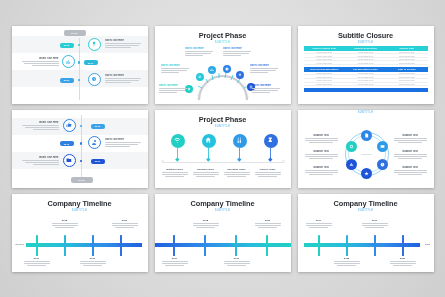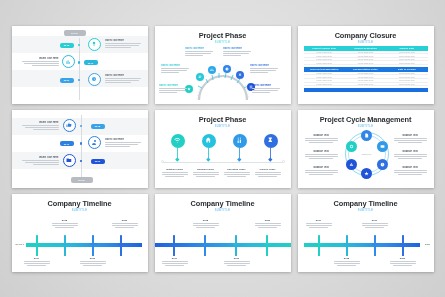--- a/index.html
+++ b/index.html
@@ -280,21 +280,21 @@
       <div class="txtblk" style="left:97px; top:58px; width:31px;">
         <div class="tt" style="color:#1f53d8">Insert Title Here</div>
         <div class="ln" style="width:92%"></div>
           <div class="ln" style="width:86%"></div>
           <div class="ln" style="width:60%"></div>
       </div>
     </div>
   </div>
 
   <div class="slide">
-    <div class="s-title">Company Closure</div>
+    <div class="s-title">Subtitle Closure</div>
     <div class="s-sub">SUBTITLE</div>
     <div class="tbl">
       <div class="tbl-row tbl-head teal">
         <div>Project Closure Item</div>
         <div>Closure Description</div>
         <div>Closure Date</div>
       </div>
       <div class="tbl-body">
         <div class="tbl-r">
           <div>Lorem ipsum dolor</div>
@@ -465,21 +465,20 @@
     </div>
     <div class="txtblk" style="left:100px; top:58px; width:26px;">
       <div class="tt" style="text-align:center; font-size:2.3px;">Closure Phase</div>
       <div class="ln" style="width:100%"></div>
         <div class="ln" style="width:100%"></div>
         <div class="ln" style="width:72%; margin:1.2px auto 0"></div>
     </div>
   </div>
 
   <div class="slide">
-    <div class="s-title">Project Cycle Management</div>
     <div class="s-sub">SUBTITLE</div>
 
     <div class="cyc">
       <div class="cyc-ring"></div>
       <div class="cyc-ring2"></div>
       <div class="cyc-core">Project Cycle</div>
 
       <div class="cyc-node" style="background:#2f86e8; left:18.5px; top:0px;">
         <svg width="5" height="5" viewBox="0 0 24 24" fill="#fff">
             <path d="M6 2h9l5 5v15H6z"></path>

